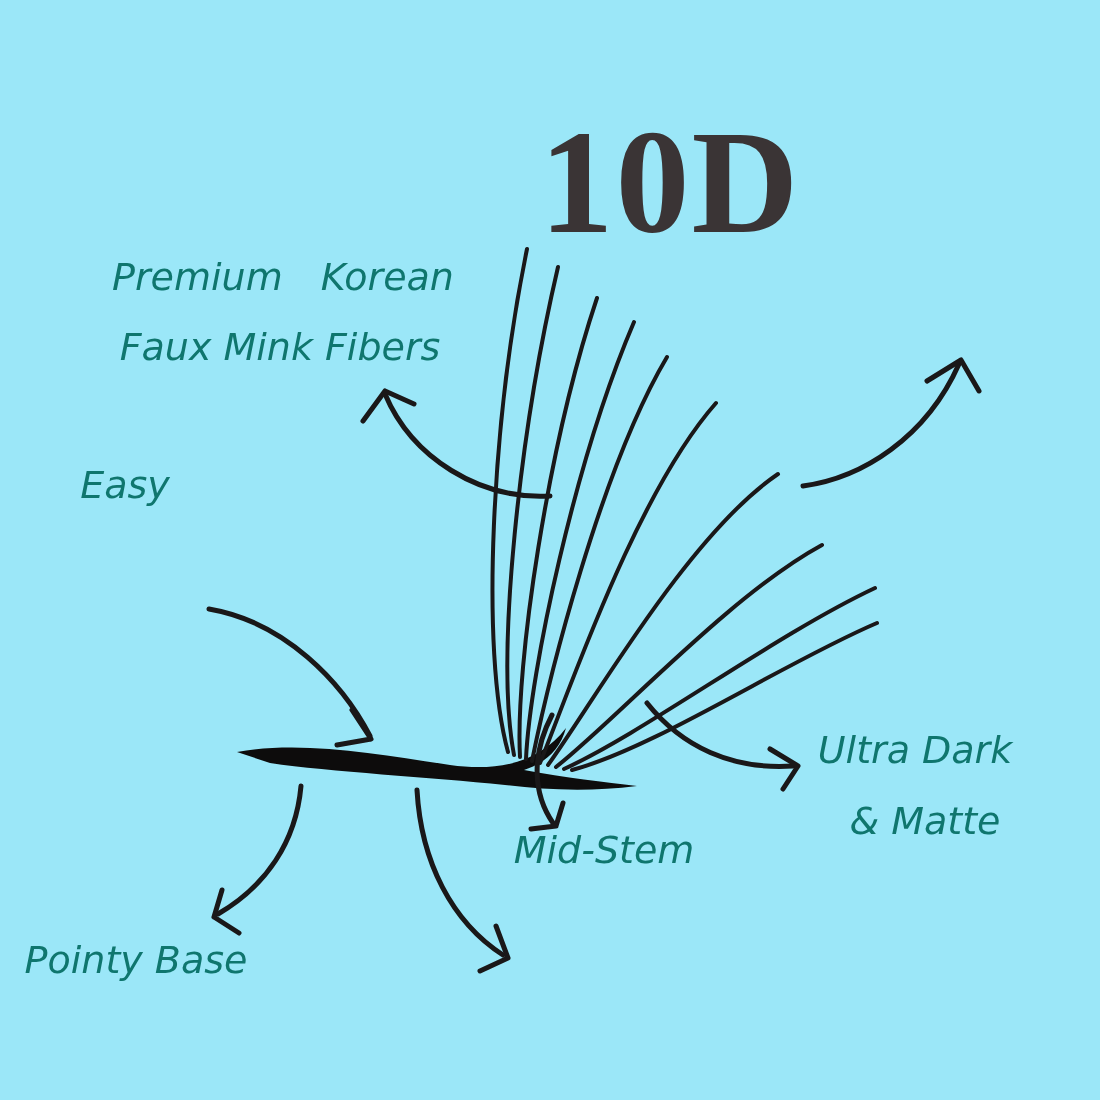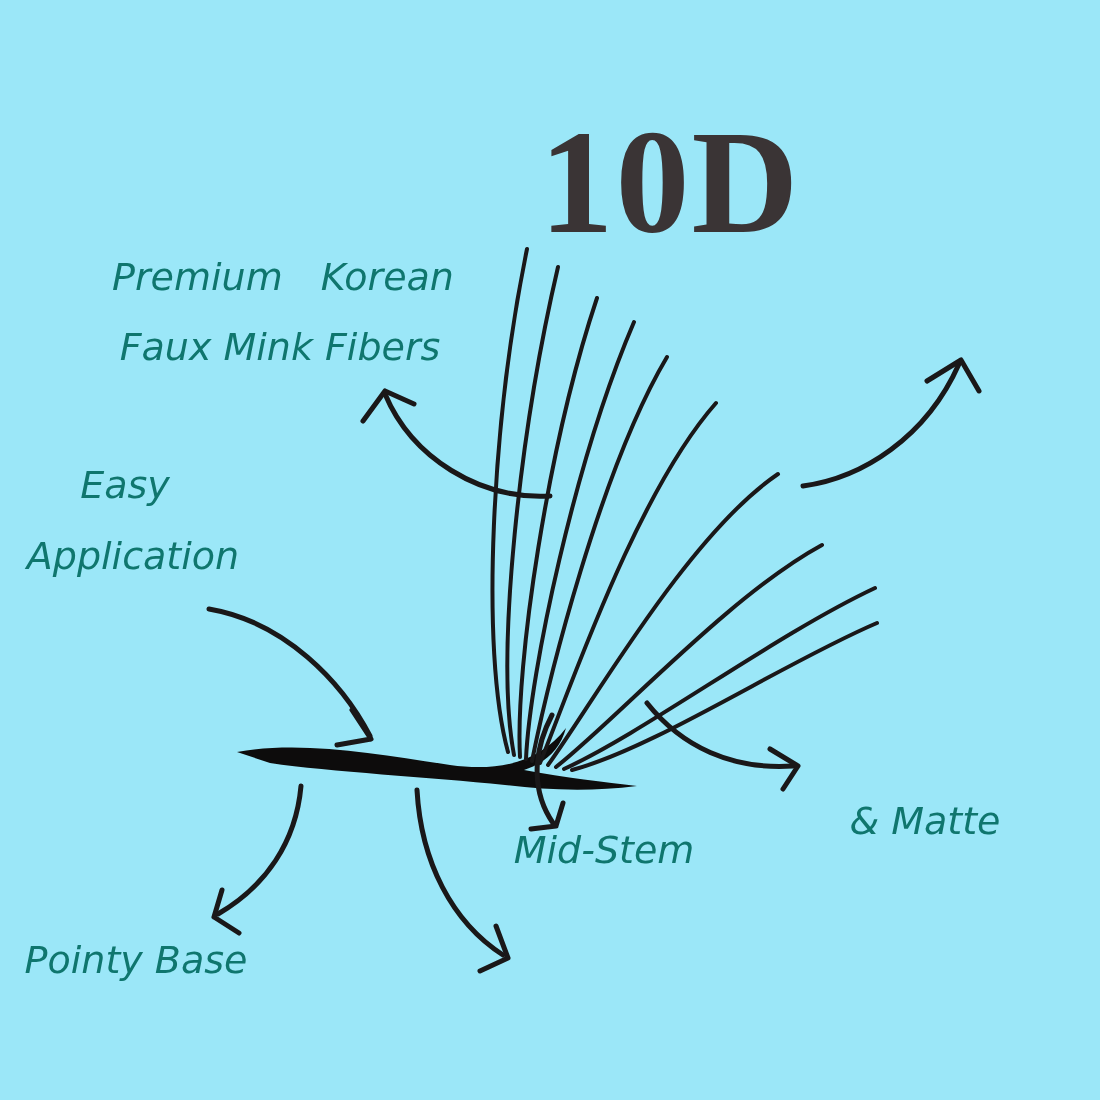--- a/index.html
+++ b/index.html
@@ -112,21 +112,21 @@
     </g>
   </svg>
 
   <div class="title">10D</div>
 
   <div class="script lbl-premium-1">Premium Korean</div>
   <div class="script lbl-premium-2">Faux Mink Fibers</div>
 
 
   <div class="script lbl-easy-1">Easy</div>
-  <div class="script lbl-easy-2">Application</div>
 
   <div class="script lbl-thin-2">Pointy Base</div>
 
   <div class="script lbl-midstem">Mid-Stem</div>
 
+  <div class="script lbl-ultra-1">Ultra Dark</div>
   <div class="script lbl-ultra-2">&amp; Matte</div>
 
 </div>
 
 </body></html>

